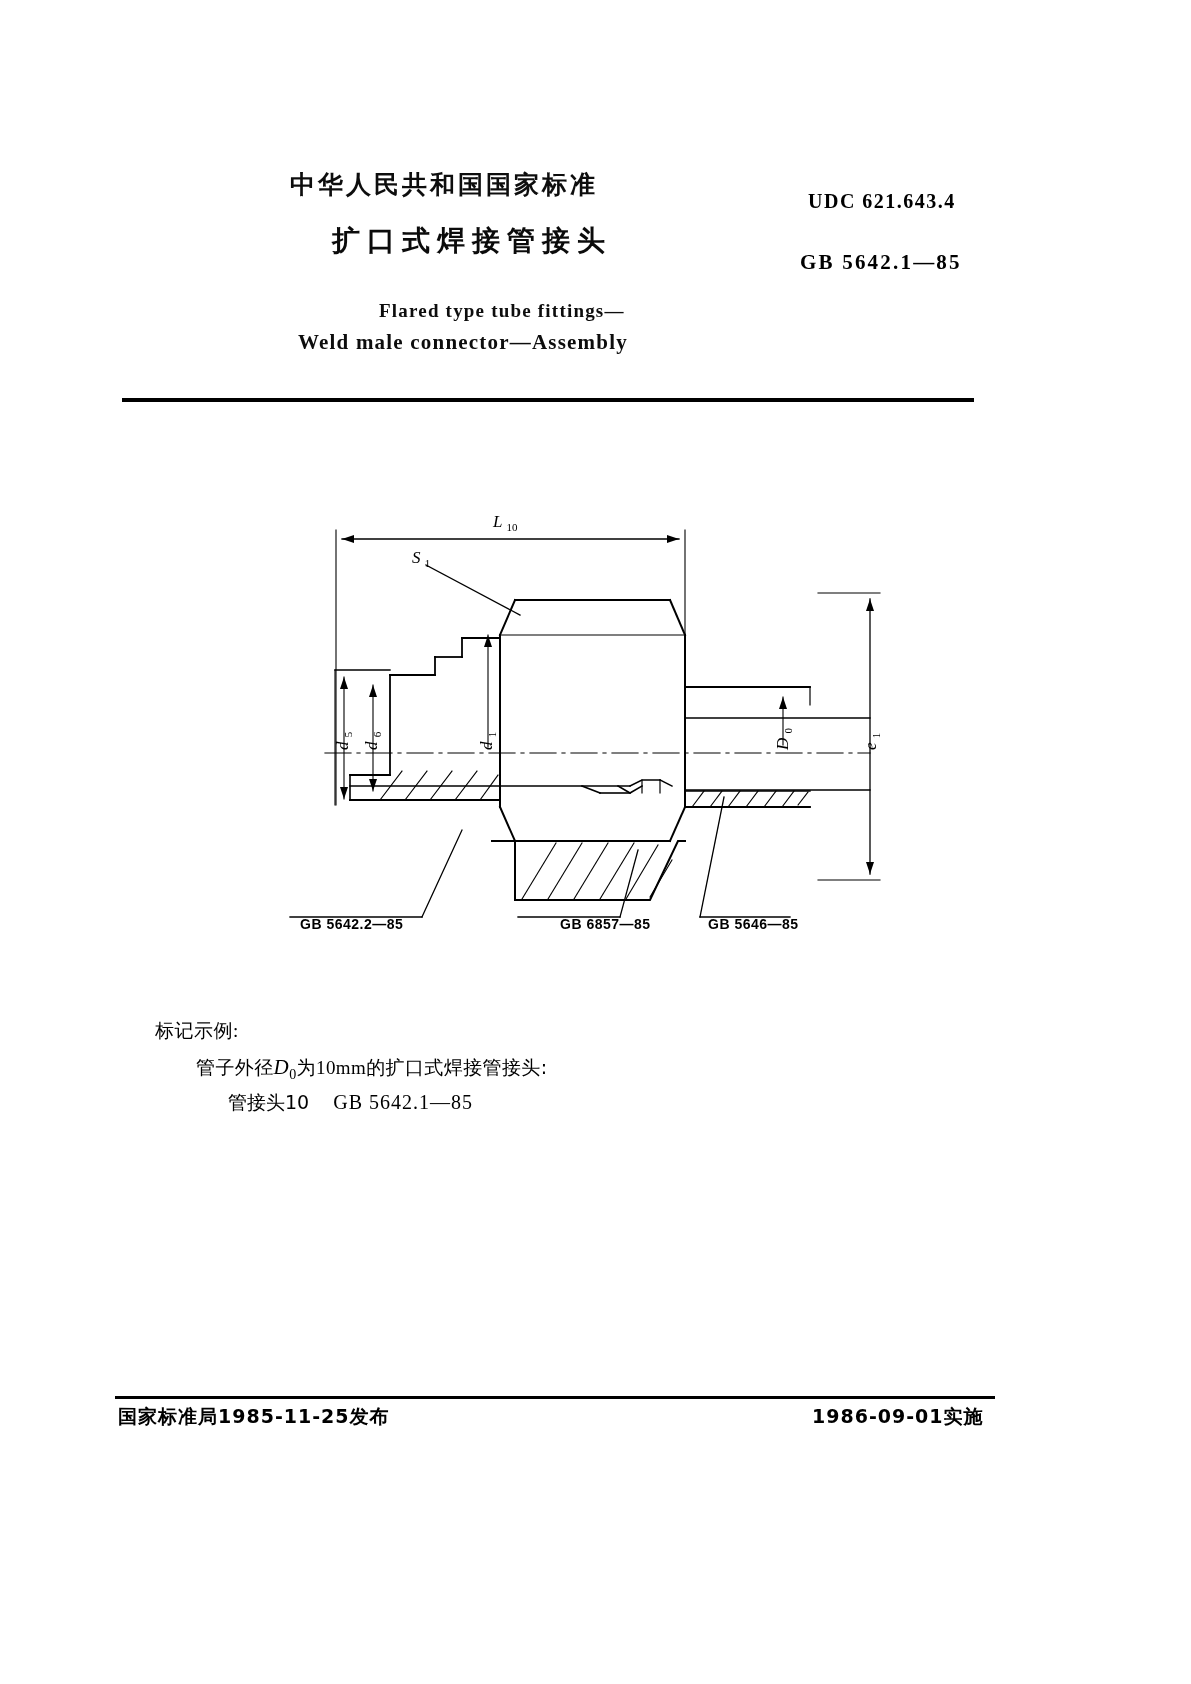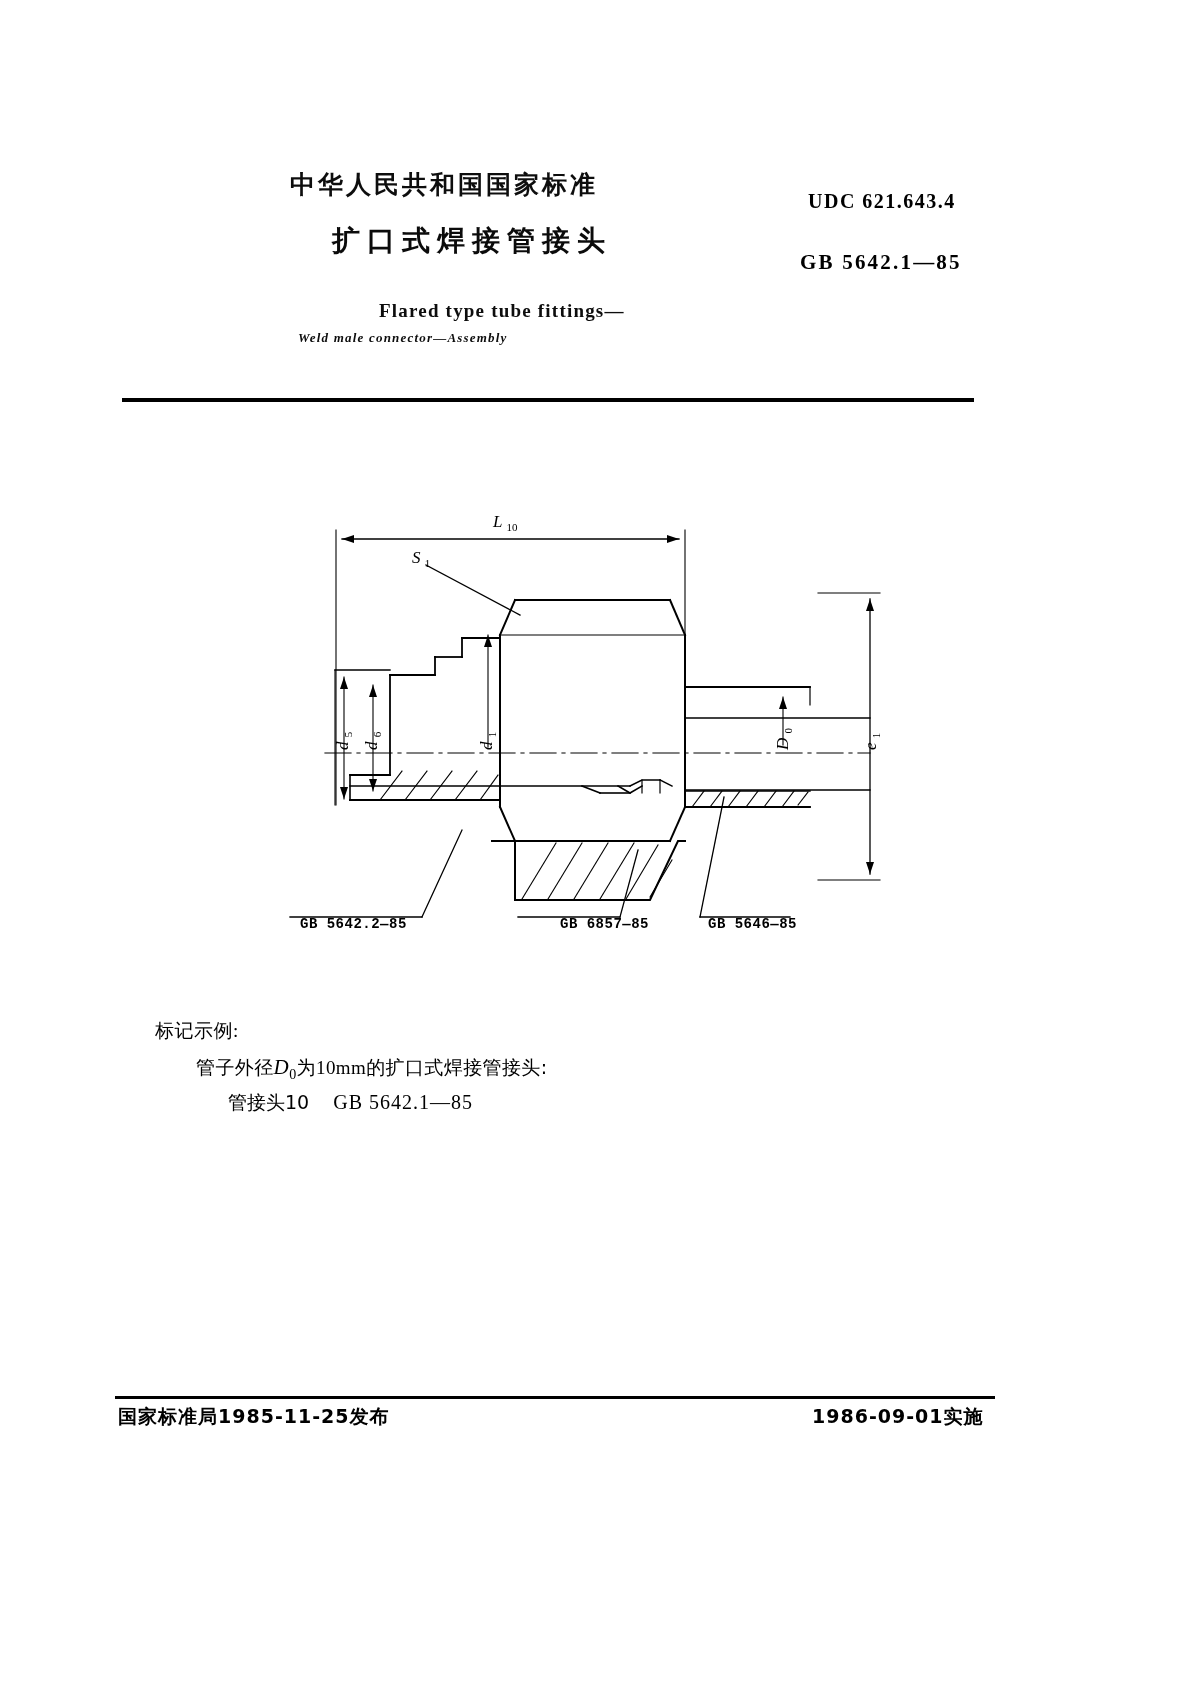--- a/index.html
+++ b/index.html
@@ -62,25 +62,24 @@
     color: #0d0d0d;
     white-space: nowrap;
     margin-left: 48px;
   }
   .hdr-title-en2 {
     position: absolute;
     left: 298px;
     top: 330px;
     font-family: "Liberation Serif", serif;
     font-weight: bold;
-    font-size: 13px;
+    font-size: 21px;
     letter-spacing: 1.2px;
     color: #0d0d0d;
     white-space: nowrap;
-    font-style: italic;
   }
 
   .hdr-udc {
     position: absolute;
     left: 808px;
     top: 190px;
     font-family: "Liberation Serif", serif;
     font-weight: bold;
     font-size: 20px;
     letter-spacing: 1.5px;
@@ -200,21 +199,21 @@
     position: absolute;
     left: 230px;
     top: 505px;
     width: 700px;
     height: 460px;
   }
   .figure svg { display: block; }
 
   .gb-callout {
     position: absolute;
-    font-family: Liberation Mono, monospace;
+    font-family: Liberation Sans, sans-serif;
     font-weight: bold;
     font-size: 14px;
     white-space: nowrap;
     letter-spacing: 0.5px;
   }
   #cal1 { left: 300px; top: 916px; }
   #cal2 { left: 560px; top: 916px; }
   #cal3 { left: 708px; top: 916px; }
 </style>
 </head>

